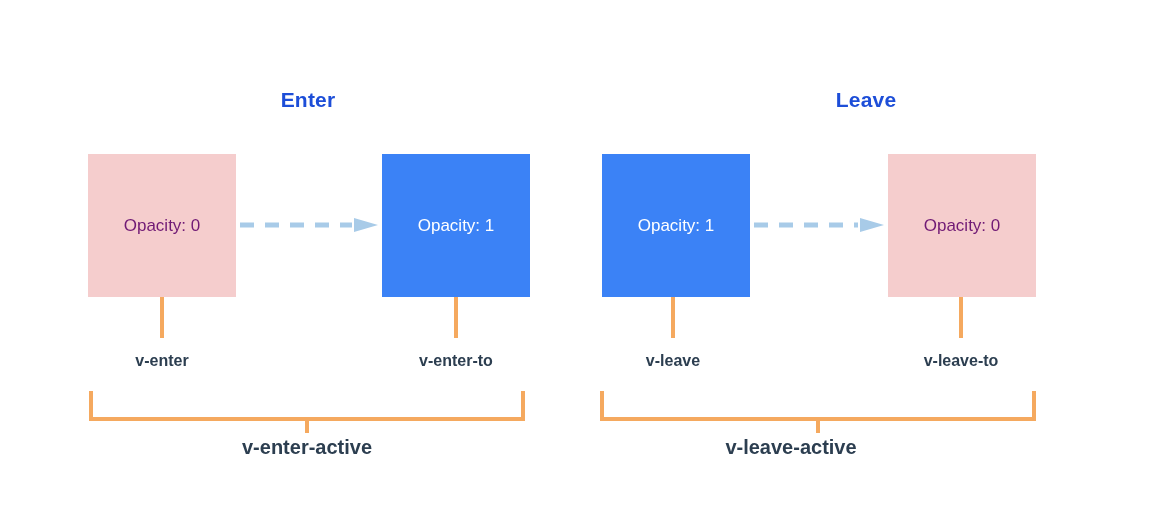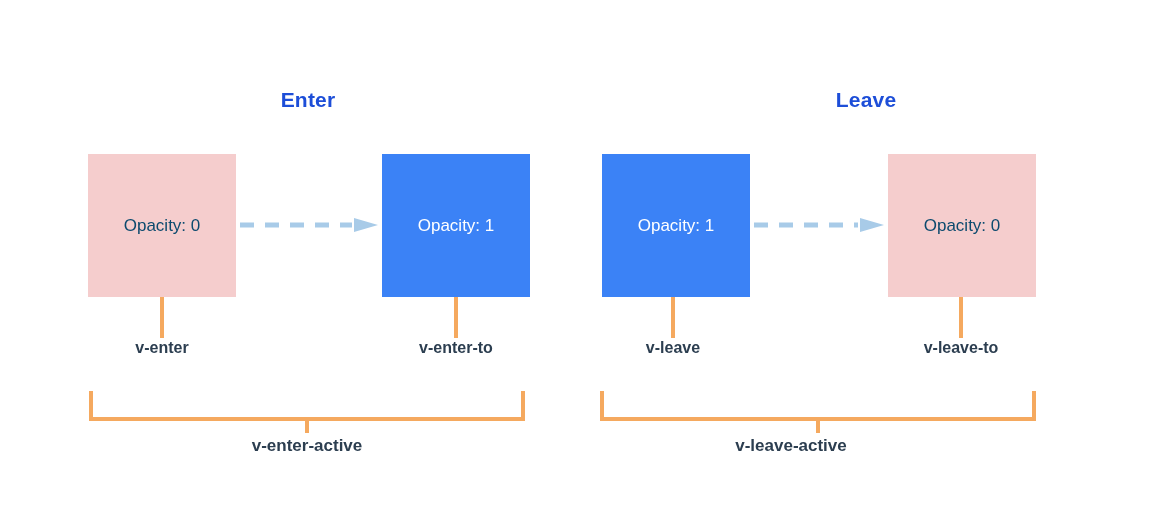--- a/index.html
+++ b/index.html
@@ -25,45 +25,46 @@
     width:148px;height:143px;
     display:flex;align-items:center;justify-content:center;
   }
   .state-box.light{background:#f5cdcd;}
   .state-box.solid{background:#3b82f6;}
   .box-label{
     font-size:17px;
     line-height:1;
     white-space:nowrap;
   }
-  .state-box.light .box-label{color:#0c4a6e;}
+  .state-box.light .box-label{color:#701a75;}
   .state-box.solid .box-label{color:#ffffff;}
 
   .arrow{position:absolute;height:14px;}
   .arrow svg{display:block;}
 
   .stem{
     position:absolute;
     width:4px;
     background:#f5a95f;
   }
   .stem-label{
     position:absolute;
     font-size:16px;
     font-weight:bold;
     color:#2c3e50;
     transform:translateX(-50%);
     white-space:nowrap;
+    margin-top:13px;
   }
 
   .bracket{position:absolute;}
   .bracket svg{display:block;}
   .bracket-label{
     position:absolute;
-    font-size:17px;
+    font-size:20px;
     font-weight:bold;
     color:#2c3e50;
     transform:translateX(-50%);
     white-space:nowrap;
   }
 </style>
 </head>
 <body>
 
 <div class="stage">

